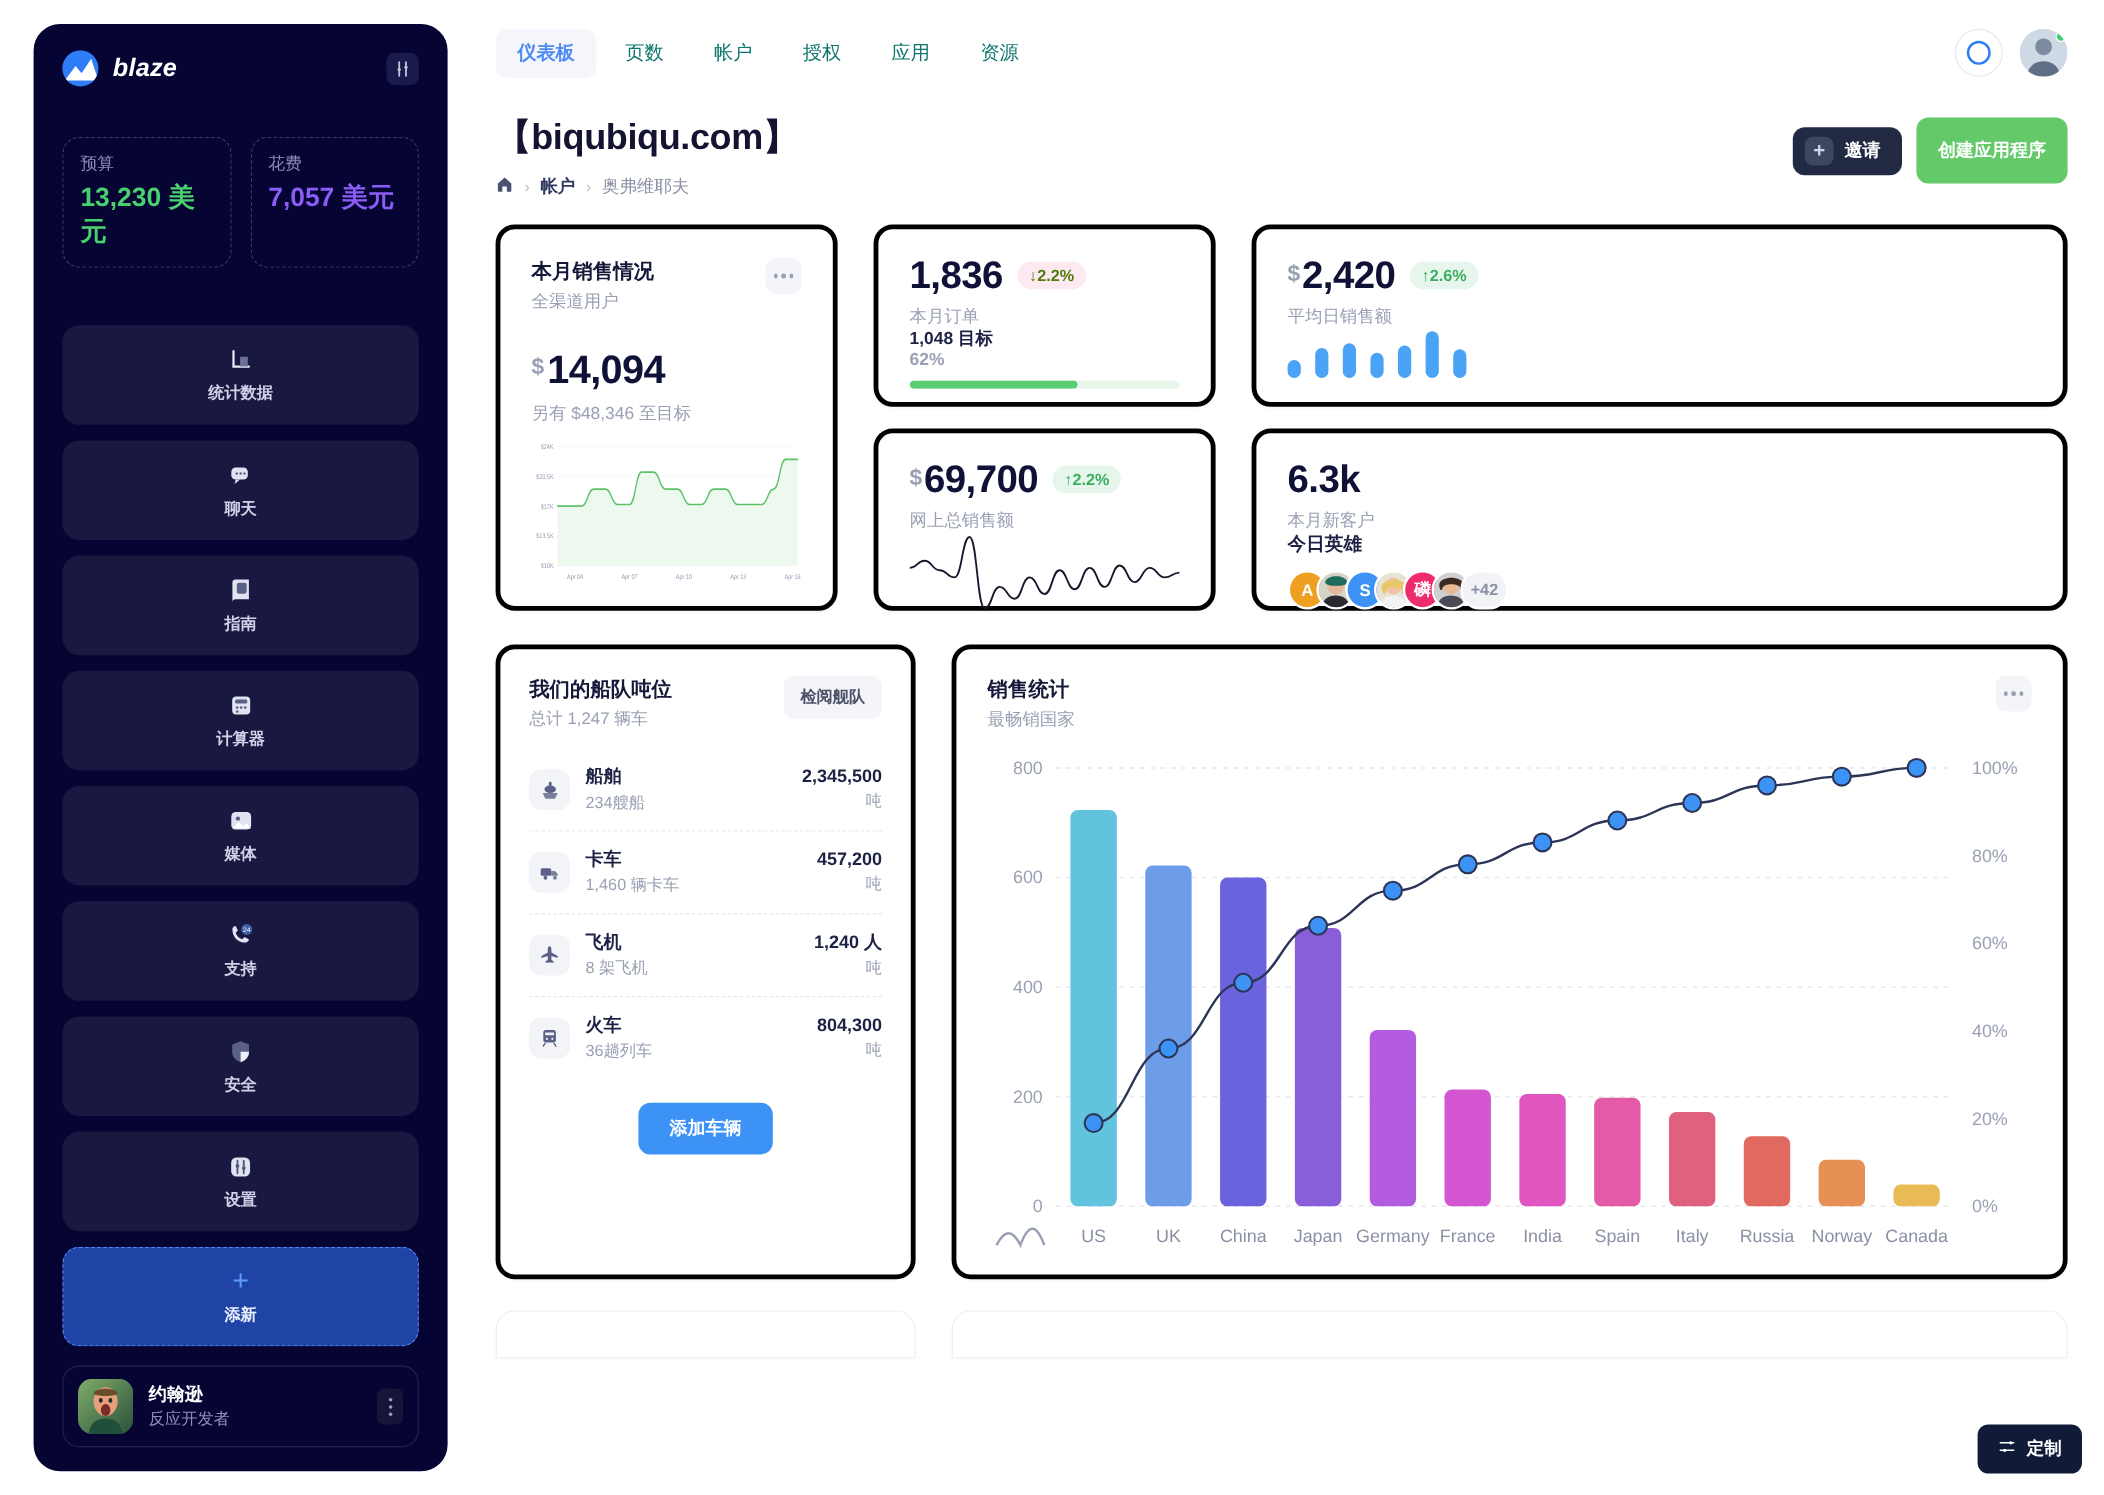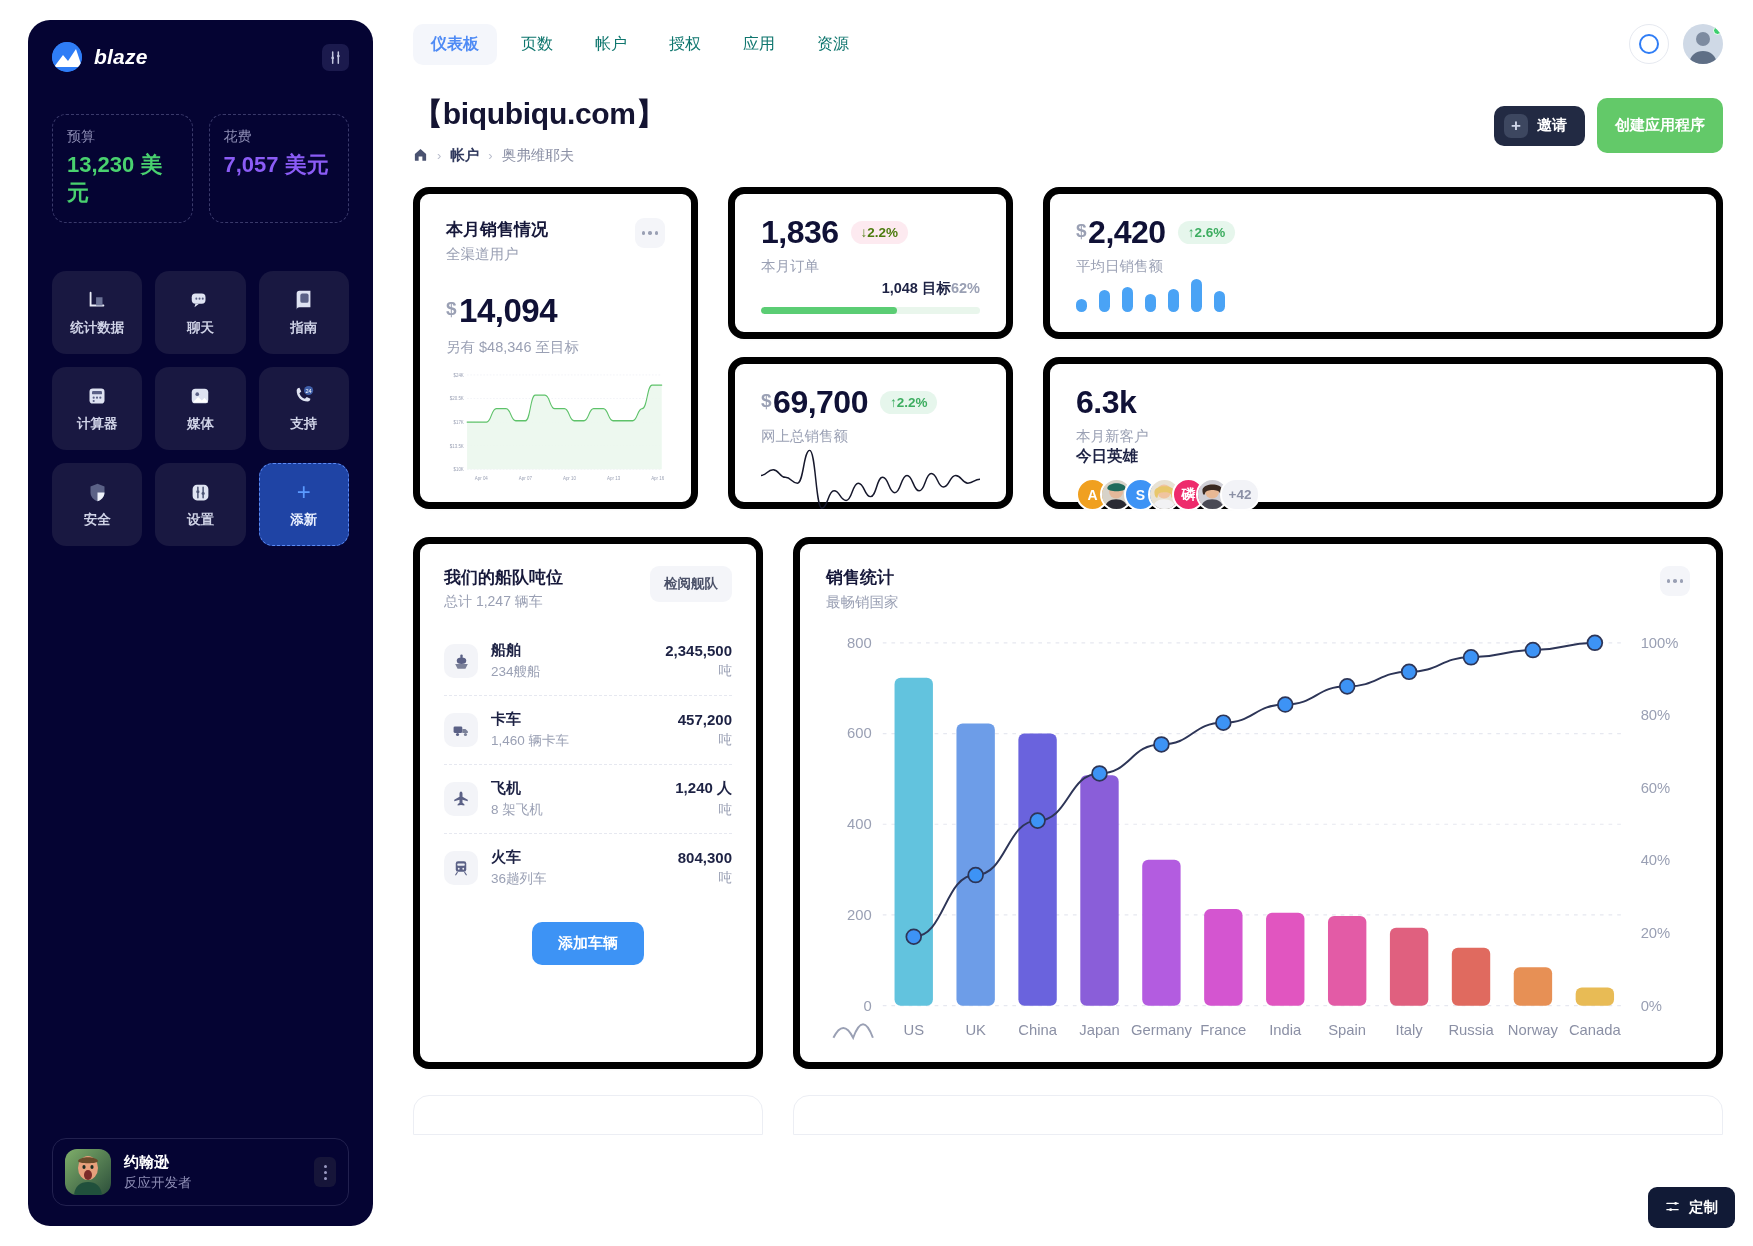--- a/index.html
+++ b/index.html
@@ -38,21 +38,21 @@
   .budget-row { display: flex; gap: 16px; margin-bottom: 48px; }
   .budget-card {
     flex: 1; border: 1px dashed #3a3a6b; border-radius: 14px;
     padding: 13px 14px 16px 14px; min-height: 92px;
   }
   .budget-label { color: #8e8eb5; font-size: 14px; margin-bottom: 5px; }
   .budget-val { font-size: 22px; font-weight: 600; line-height: 1.25; }
   .budget-val.green { color: #49d16f; }
   .budget-val.pink { color: #8b5cf6; }
 
-  .nav-grid { display: grid; grid-template-columns: repeat(3, 1fr); gap: 13px; }
+  .nav-grid { display: grid; grid-template-columns: repeat(1, 1fr); gap: 13px; }
   .nav-tile {
     background: #191841; border-radius: 14px; height: 83px;
     display: flex; flex-direction: column; align-items: center; justify-content: center;
     gap: 7px;
   }
   .nav-tile.add { background: #1f44a5; border: 1px dashed #5b8af5; }
   .nav-ico { width: 24px; height: 24px; display: flex; align-items: center; justify-content: center; }
   .nav-label { color: #cfd2e6; font-size: 13.5px; font-weight: 600; }
   .nav-tile.add .nav-label { color: #eaf1ff; }
   .plus-big { color: #5b9bff; font-size: 24px; line-height: 1; font-weight: 400; }
@@ -115,33 +115,33 @@
     display: flex; align-items: center; padding: 0 18px; font-size: 15px; font-weight: 700;
   }
 
   
   .grid-top {
     display: grid; margin-top: 22px;
     grid-template-columns: 285px 285px 1fr;
     grid-template-rows: 152px 152px;
     gap: 18px 30px;
   }
-  .card { background: #fff; border: 7px solid #000000; border-radius: 16px; position: relative; }
+  .card { background: #fff; border: 4px solid #000000; border-radius: 16px; position: relative; }
   .card.flat { box-shadow: 0 1px 2px rgba(16,24,40,.03); }
 
   .kpi { padding: 22px 26px 18px 26px; display: flex; flex-direction: column; height: 100%; }
   .kpi-num { font-size: 32px; font-weight: 700; color: #101136; line-height: 1; letter-spacing: -.5px; }
   .kpi-num .cur { font-size: 19px; color: #9aa0b4; font-weight: 600; vertical-align: 6px; margin-right: 2px; }
   .kpi-top { display: flex; align-items: center; gap: 12px; }
   .pill { border-radius: 999px; font-size: 13.5px; font-weight: 700; padding: 4px 10px; }
   .pill.down { background: #fdeaf0; color: #4d7c0f; }
   .pill.up { background: #e6f6ec; color: #3dad60; }
   .kpi-sub { color: #9aa0b4; font-size: 14.5px; margin-top: 9px; }
   .kpi-foot { margin-top: auto; }
-  .goal-row { display: flex; justify-content: flex-end; align-items: baseline; font-size: 14.5px; }
+  .goal-row { display: flex; justify-content: flex-end; align-items: baseline; font-size: 14.5px; flex-direction: column; }
   .goal-label { color: #1d2244; font-weight: 700; }
   .goal-pct { color: #9aa0b4; font-weight: 600; }
   .bar-track { height: 7px; border-radius: 5px; background: #e9f6ec; margin-top: 9px; overflow: hidden; }
   .bar-fill { height: 100%; background: #5bcd74; border-radius: 5px; }
 
   .minibars { display: flex; align-items: flex-end; gap: 12px; height: 62px; margin-top: auto; padding-bottom: 2px; }
   .minibar { width: 11px; border-radius: 6px; background: #4aa3f5; }
 
   .spark { margin-top: auto; height: 76px; position: relative; }
   .spark svg { display: block; width: 100%; height: 100%; }

